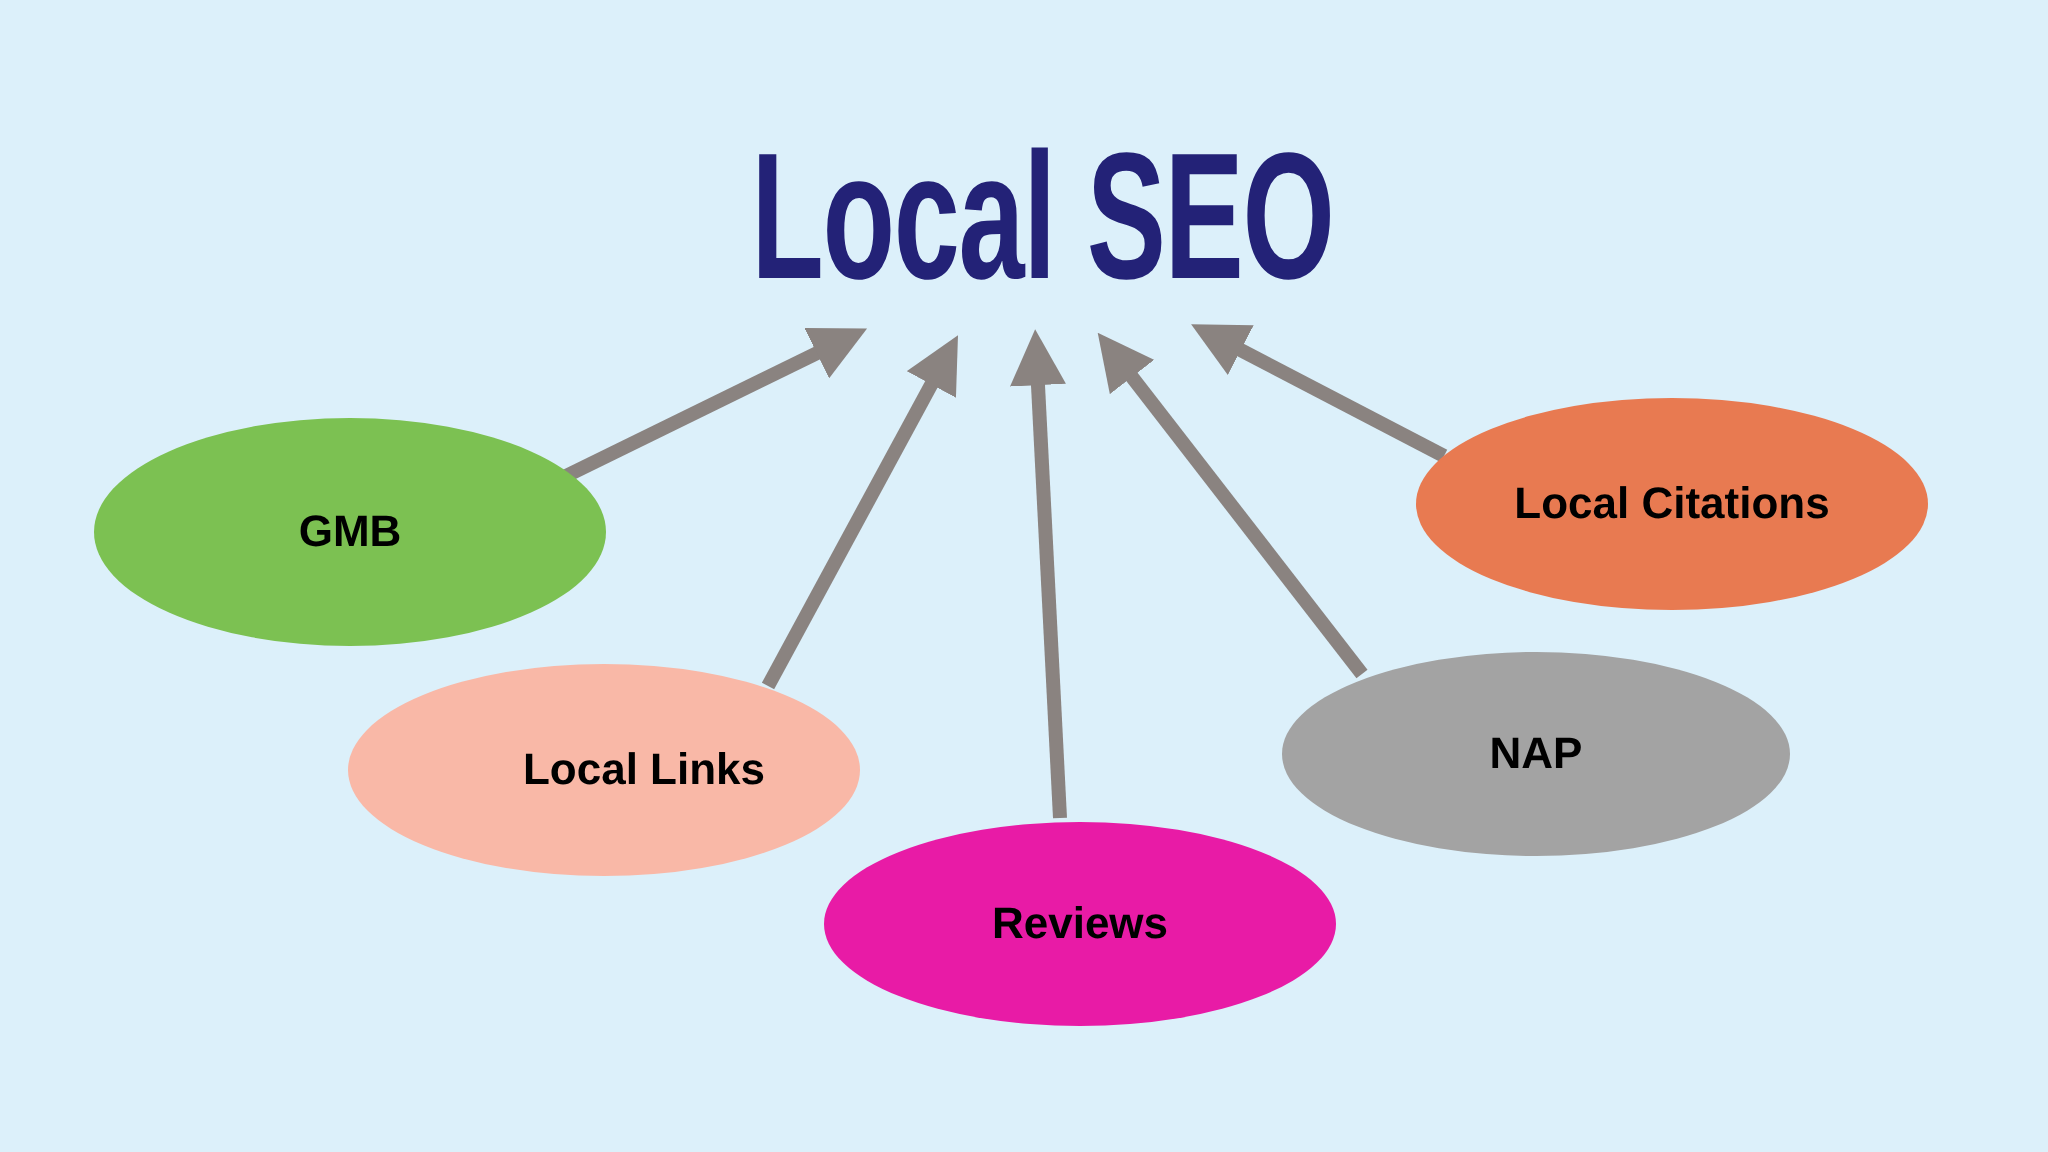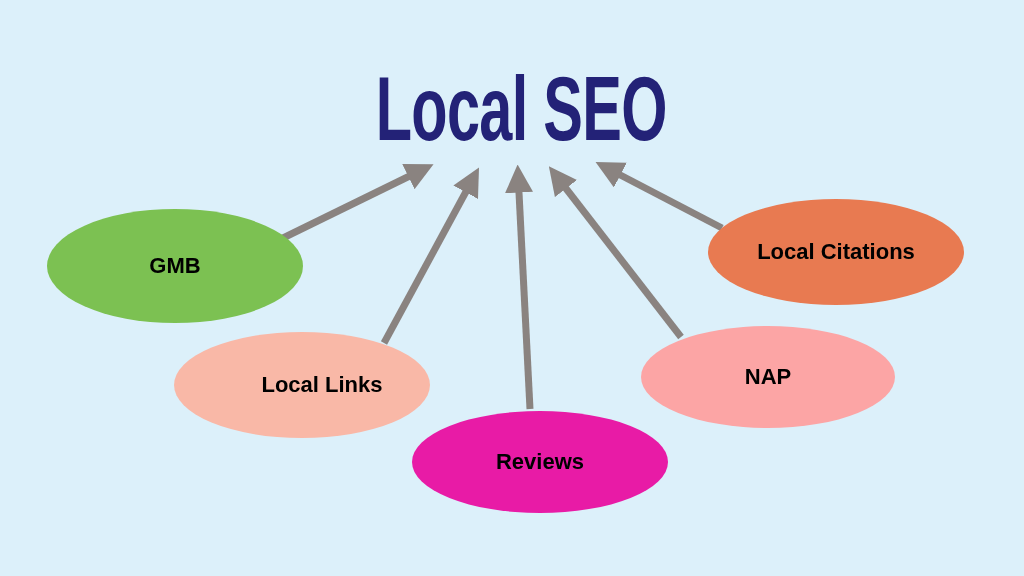--- a/index.html
+++ b/index.html
@@ -68,20 +68,20 @@
   <div>
       <div class="node" style="left: 47px; top: 209px; width: 256px; height: 114px; background: rgb(124, 193, 82);">
         <span class="node-label" style="color: rgb(0, 0, 0);">GMB</span>
       </div>
       <div class="node" style="left: 174px; top: 332px; width: 256px; height: 106px; background: rgb(249, 184, 167);">
         <span class="node-label" style="color: rgb(0, 0, 0); margin-left: 40px;">Local Links</span>
       </div>
       <div class="node" style="left: 412px; top: 411px; width: 256px; height: 102px; background: rgb(232, 27, 166); text-align: center;">
         <span class="node-label" style="color: rgb(0, 0, 0);">Reviews</span>
       </div>
-      <div class="node" style="left: 641px; top: 326px; width: 254px; height: 102px; background: #fca5a5; text-align: right;">
+      <div class="node" style="left: 641px; top: 326px; width: 254px; height: 102px; background: #a3a3a3; text-align: right;">
         <span class="node-label" style="color: rgb(0, 0, 0);">NAP</span>
       </div>
       <div class="node" style="left: 708px; top: 199px; width: 256px; height: 106px; background: rgb(232, 122, 81);">
         <span class="node-label" style="color: rgb(0, 0, 0);">Local Citations</span>
       </div>
     </div>
 </div>
 
 </body></html>

